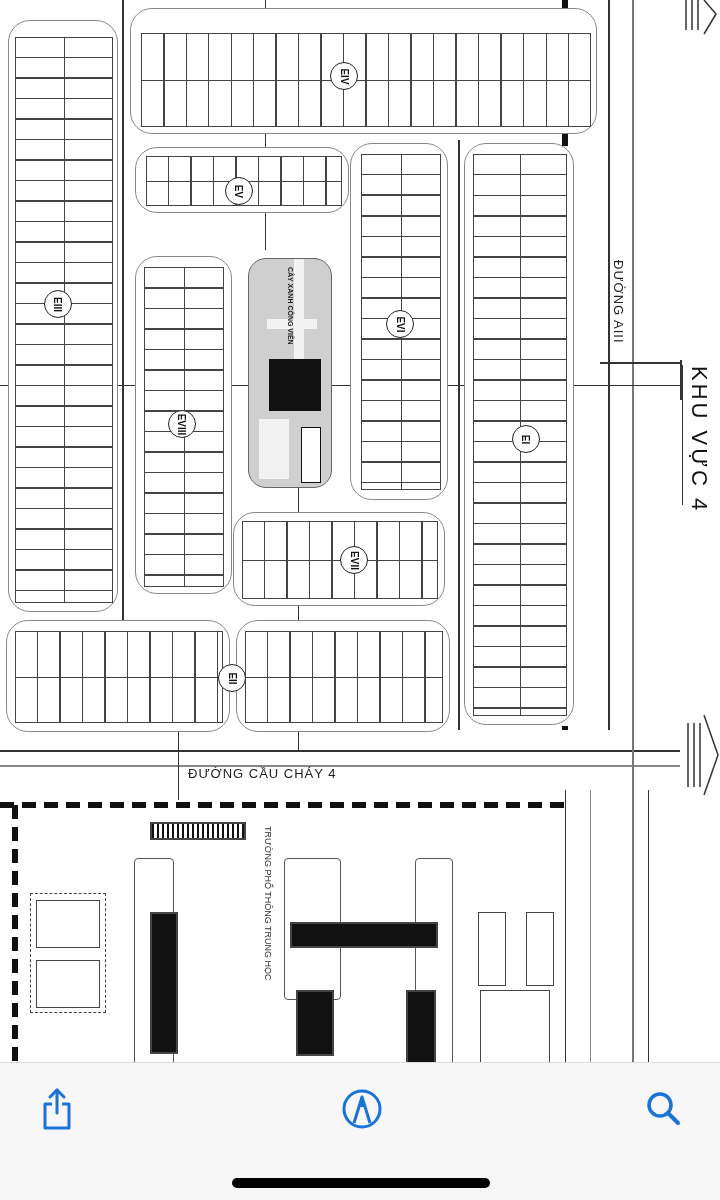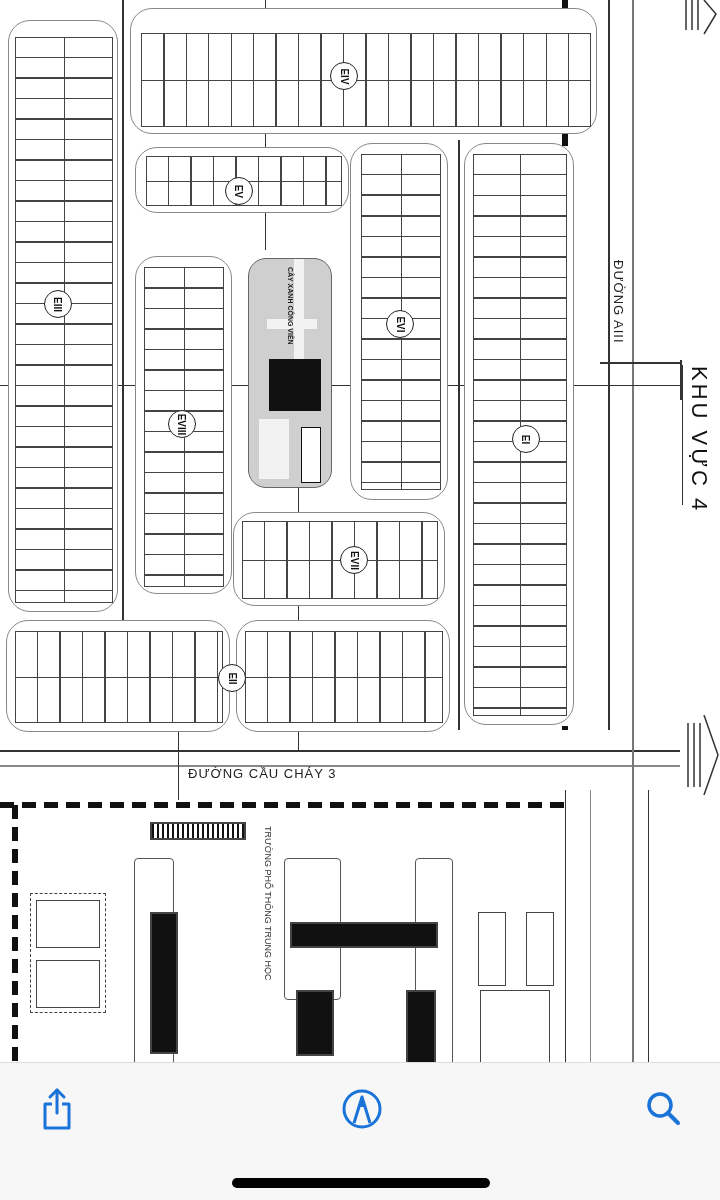--- a/index.html
+++ b/index.html
@@ -135,21 +135,21 @@
     <div class="park">
       <div class="path" style="left:18px;top:60px;width:50px;height:10px;"></div>
       <div class="path" style="left:45px;top:0;width:10px;height:100px;"></div>
       <div class="path" style="left:10px;top:160px;width:30px;height:60px;"></div>
       <div class="pond"></div>
       <div class="txt">CÂY XANH CÔNG VIÊN</div>
       <div class="bldg" style="left:52px;top:168px;width:18px;height:54px;background:#fff;border:1.5px solid #111;"></div>
     </div>
 
     <div class="road-label vert" style="left:626px;top:260px;">ĐƯỜNG AIII</div>
-    <div class="road-label" style="left:188px;top:766px;">ĐƯỜNG CẦU CHÁY 3</div>
+    <div class="road-label" style="left:188px;top:766px;">ĐƯỜNG CẦU CHÁY 4</div>
     <div class="khu" style="left:712px;top:366px;">KHU VỰC 4</div>
     <div class="line" style="left:682px;top:365px;width:1.2px;height:140px;"></div>
 
     <svg style="position:absolute;left:676px;top:0;" width="44" height="40" viewBox="0 0 44 40">
         <path d="M10 0 V30 M16 0 V30 M22 0 V30" stroke="#333" stroke-width="1.5" fill="none"></path>
         <path d="M28 0 L40 14 L28 34" stroke="#333" stroke-width="1.5" fill="none"></path>
       </svg>
     <svg style="position:absolute;left:676px;top:715px;" width="44" height="80" viewBox="0 0 44 80">
         <path d="M12 8 V72 M18 8 V72 M24 8 V72" stroke="#333" stroke-width="1.5" fill="none"></path>
         <path d="M28 0 L42 40 L28 80" stroke="#333" stroke-width="1.5" fill="none"></path>

